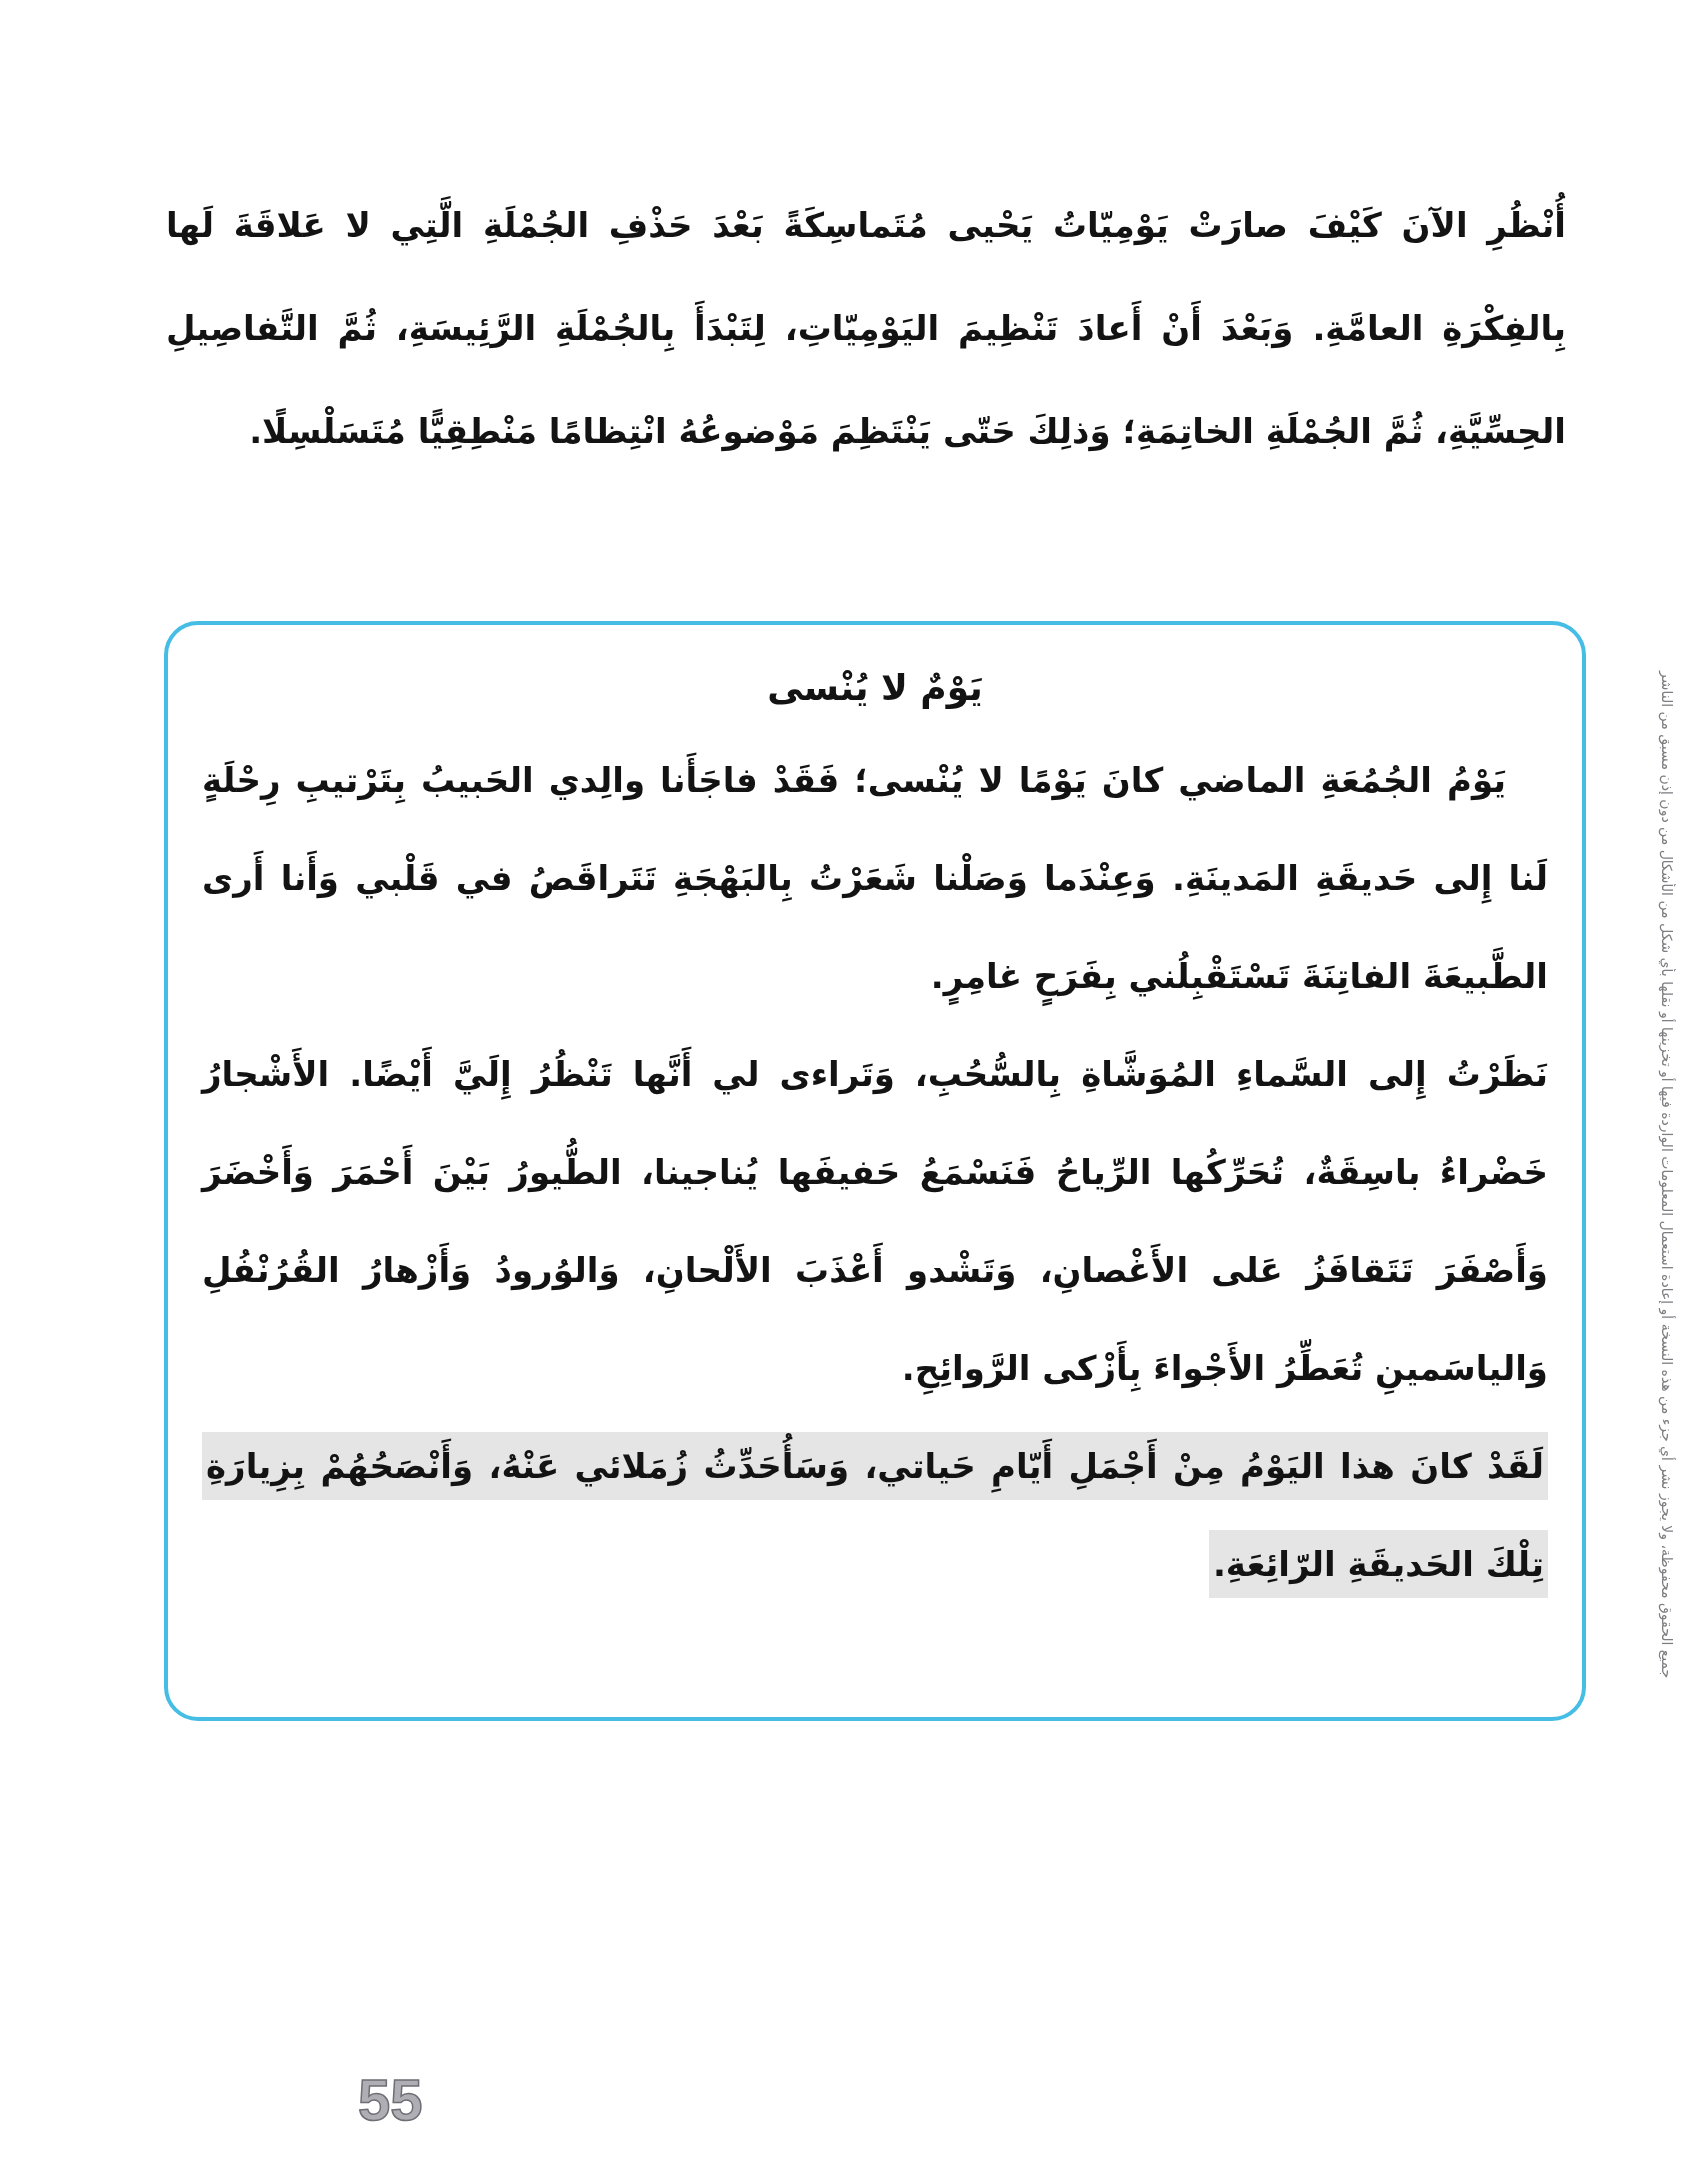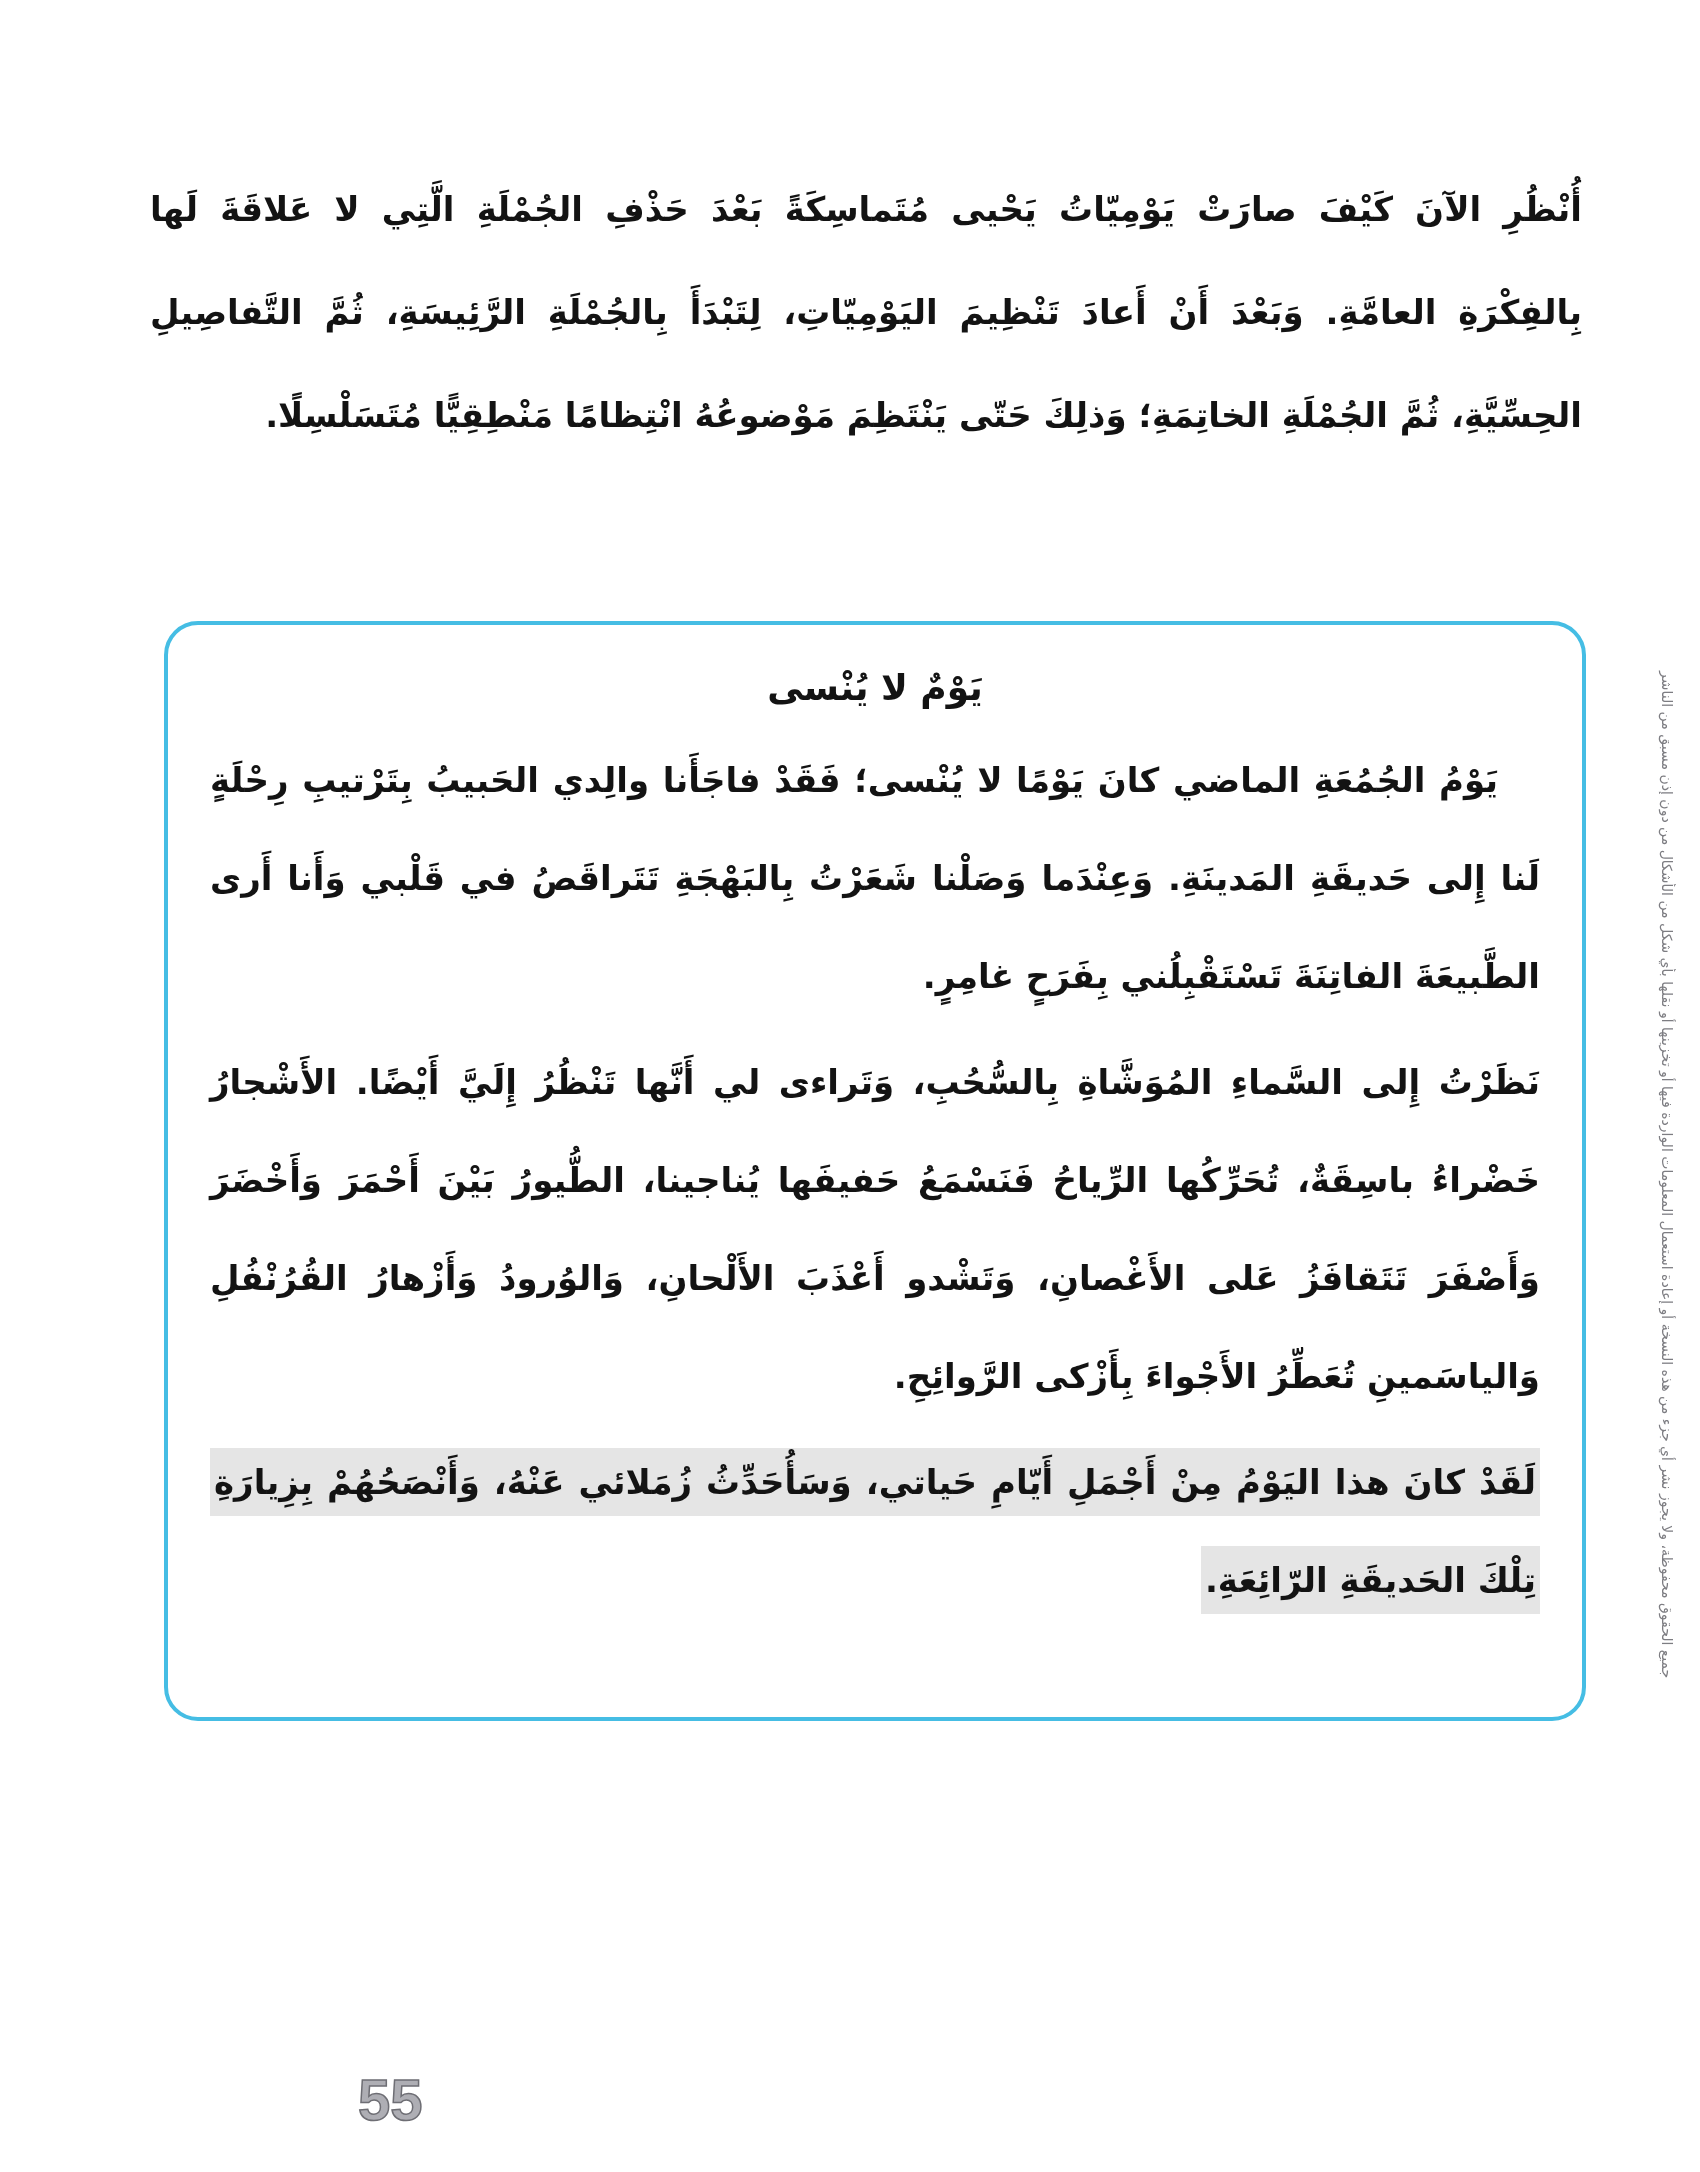--- a/index.html
+++ b/index.html
@@ -17,21 +17,21 @@
     color: #131313;
     overflow: hidden;
   }
 
   
   .intro {
     position: absolute;
     top: 158px;
     right: 118px;
     left: 150px;
-    margin: 0;
+    margin: 16px;
     font-size: 34px;
     font-weight: 700;
     line-height: 103px;
     text-align: justify;
     text-justify: inter-word;
   }
 
   
   .story-box {
     position: absolute;
@@ -46,21 +46,21 @@
     background: #ffffff;
   }
   .story-title {
     margin: 14px 0 8px 0;
     text-align: center;
     font-size: 36px;
     font-weight: 700;
     line-height: 70px;
   }
   .story-para {
-    margin: 8px;
+    margin: 0;
     font-size: 34px;
     font-weight: 700;
     line-height: 98px;
     text-align: justify;
     text-justify: inter-word;
   }
   .story-para.first-indent { text-indent: 42px; }
 
   .highlight {
     background: #e5e5e5;

